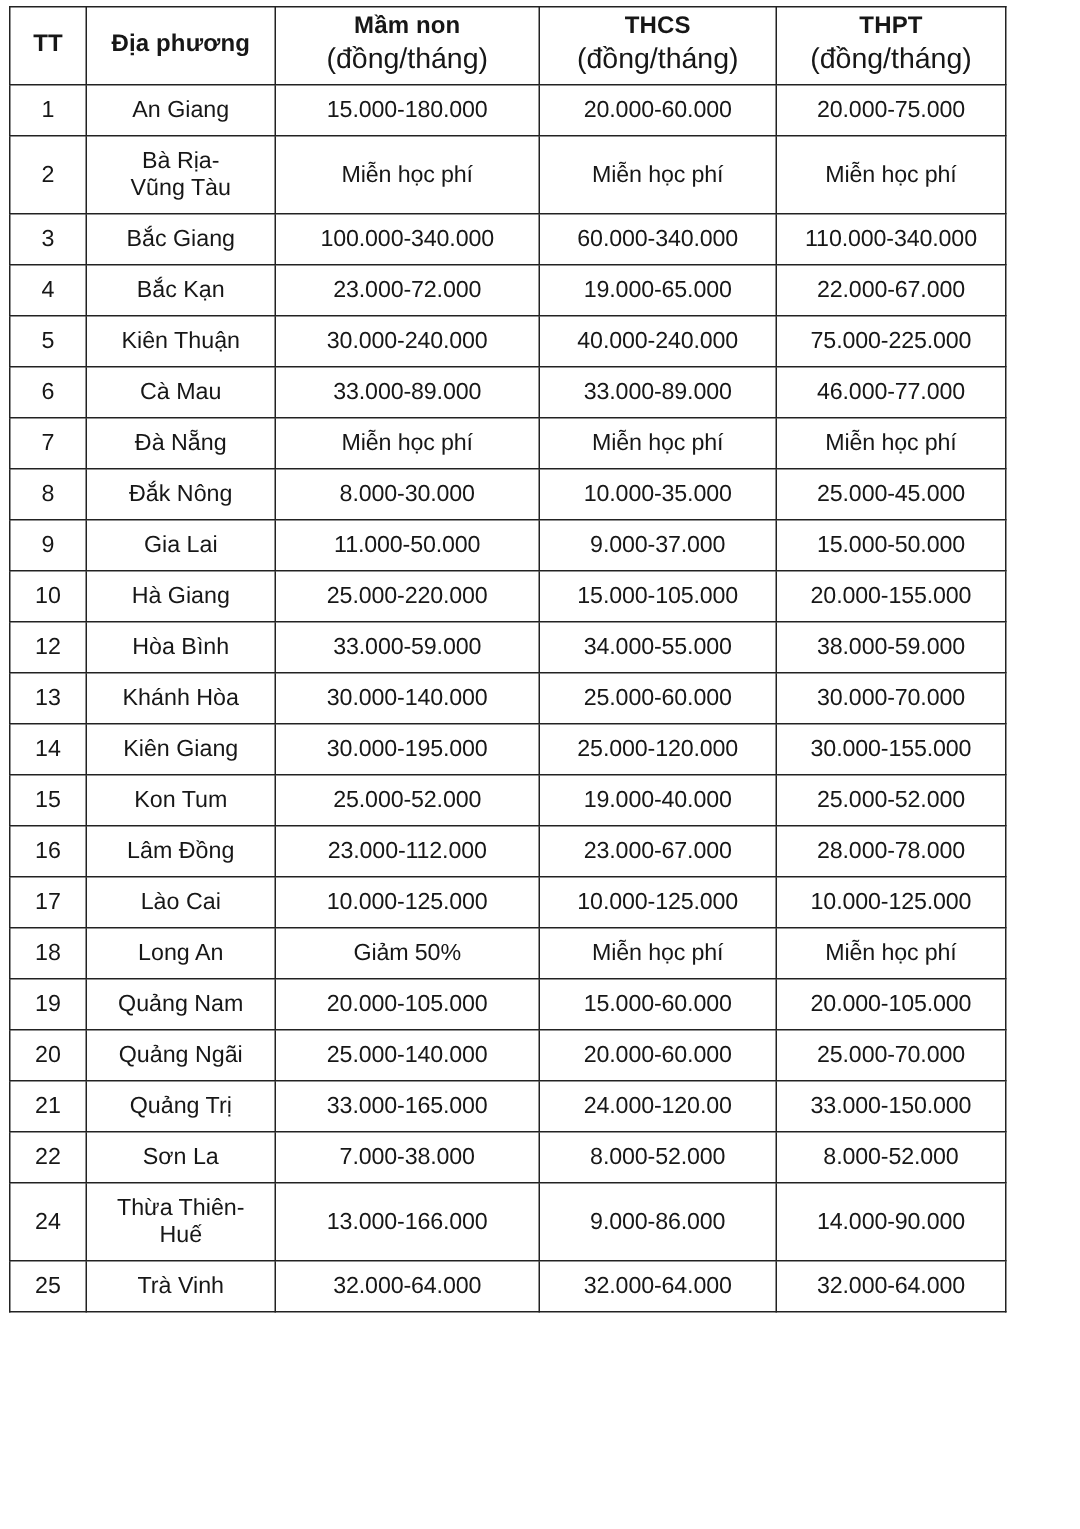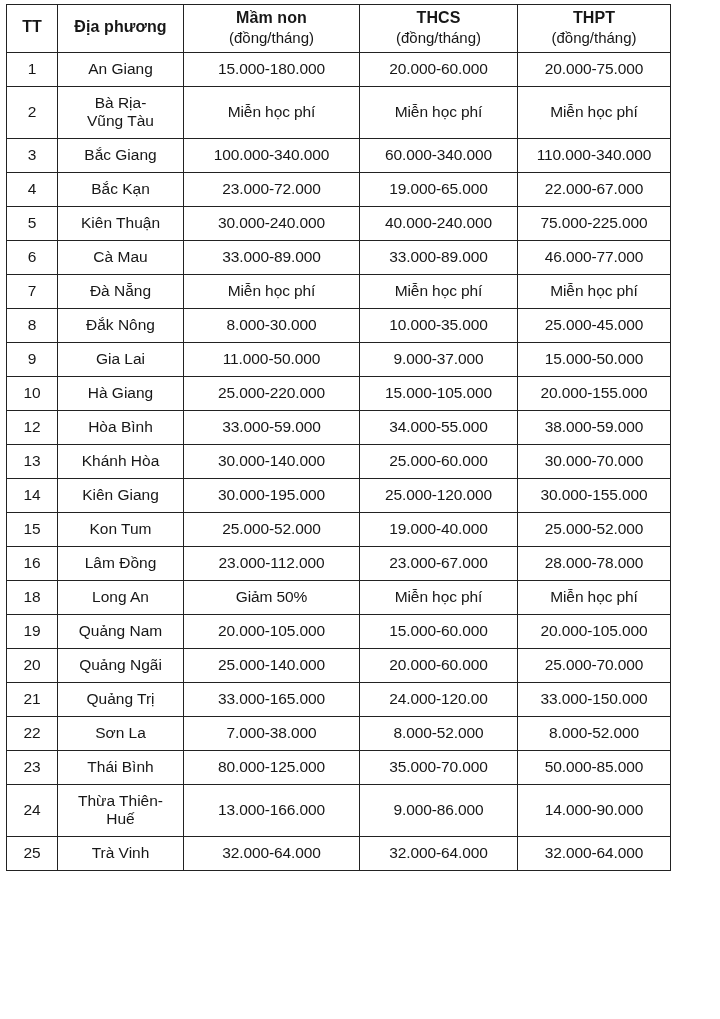--- a/index.html
+++ b/index.html
@@ -53,21 +53,21 @@
 
   .hdr-main {
     display: block;
     font-weight: bold;
     font-size: 16px;
     letter-spacing: .1px;
   }
   .hdr-sub {
     display: block;
     font-weight: normal;
-    font-size: 15px;
+    font-size: 19px;
     margin-top: 1px;
   }
   td.c-tt   { font-size: 15.5px; }
   td.c-loc  { font-size: 15.5px; }
   td.c-val  { font-size: 15.5px; letter-spacing: -.1px; }
 
   tr.row-1line td { height: 33px; }
   tr.row-2line td { height: 51px; }
   .loc-2line { display: block; }
 </style>
@@ -201,20 +201,27 @@
           <td class="c-val">25.000-52.000</td>
         </tr>
         <tr class="row-1line">
           <td class="c-tt">16</td>
           <td class="c-loc">Lâm Đồng</td>
           <td class="c-val">23.000-112.000</td>
           <td class="c-val">23.000-67.000</td>
           <td class="c-val">28.000-78.000</td>
         </tr>
         <tr class="row-1line">
+          <td class="c-tt">17</td>
+          <td class="c-loc">Lào Cai</td>
+          <td class="c-val">10.000-125.000</td>
+          <td class="c-val">10.000-125.000</td>
+          <td class="c-val">10.000-125.000</td>
+        </tr>
+        <tr class="row-1line">
           <td class="c-tt">18</td>
           <td class="c-loc">Long An</td>
           <td class="c-val">Giảm 50%</td>
           <td class="c-val">Miễn học phí</td>
           <td class="c-val">Miễn học phí</td>
         </tr>
         <tr class="row-1line">
           <td class="c-tt">19</td>
           <td class="c-loc">Quảng Nam</td>
           <td class="c-val">20.000-105.000</td>
@@ -234,27 +241,20 @@
           <td class="c-val">33.000-165.000</td>
           <td class="c-val">24.000-120.00</td>
           <td class="c-val">33.000-150.000</td>
         </tr>
         <tr class="row-1line">
           <td class="c-tt">22</td>
           <td class="c-loc">Sơn La</td>
           <td class="c-val">7.000-38.000</td>
           <td class="c-val">8.000-52.000</td>
           <td class="c-val">8.000-52.000</td>
-        </tr>
-        <tr class="row-1line">
-          <td class="c-tt">23</td>
-          <td class="c-loc">Thái Bình</td>
-          <td class="c-val">80.000-125.000</td>
-          <td class="c-val">35.000-70.000</td>
-          <td class="c-val">50.000-85.000</td>
         </tr>
         <tr class="row-2line">
           <td class="c-tt">24</td>
           <td class="c-loc">
             <span class="loc-2line">Thừa Thiên-</span>
             <span class="loc-2line">Huế</span>
           </td>
           <td class="c-val">13.000-166.000</td>
           <td class="c-val">9.000-86.000</td>
           <td class="c-val">14.000-90.000</td>

